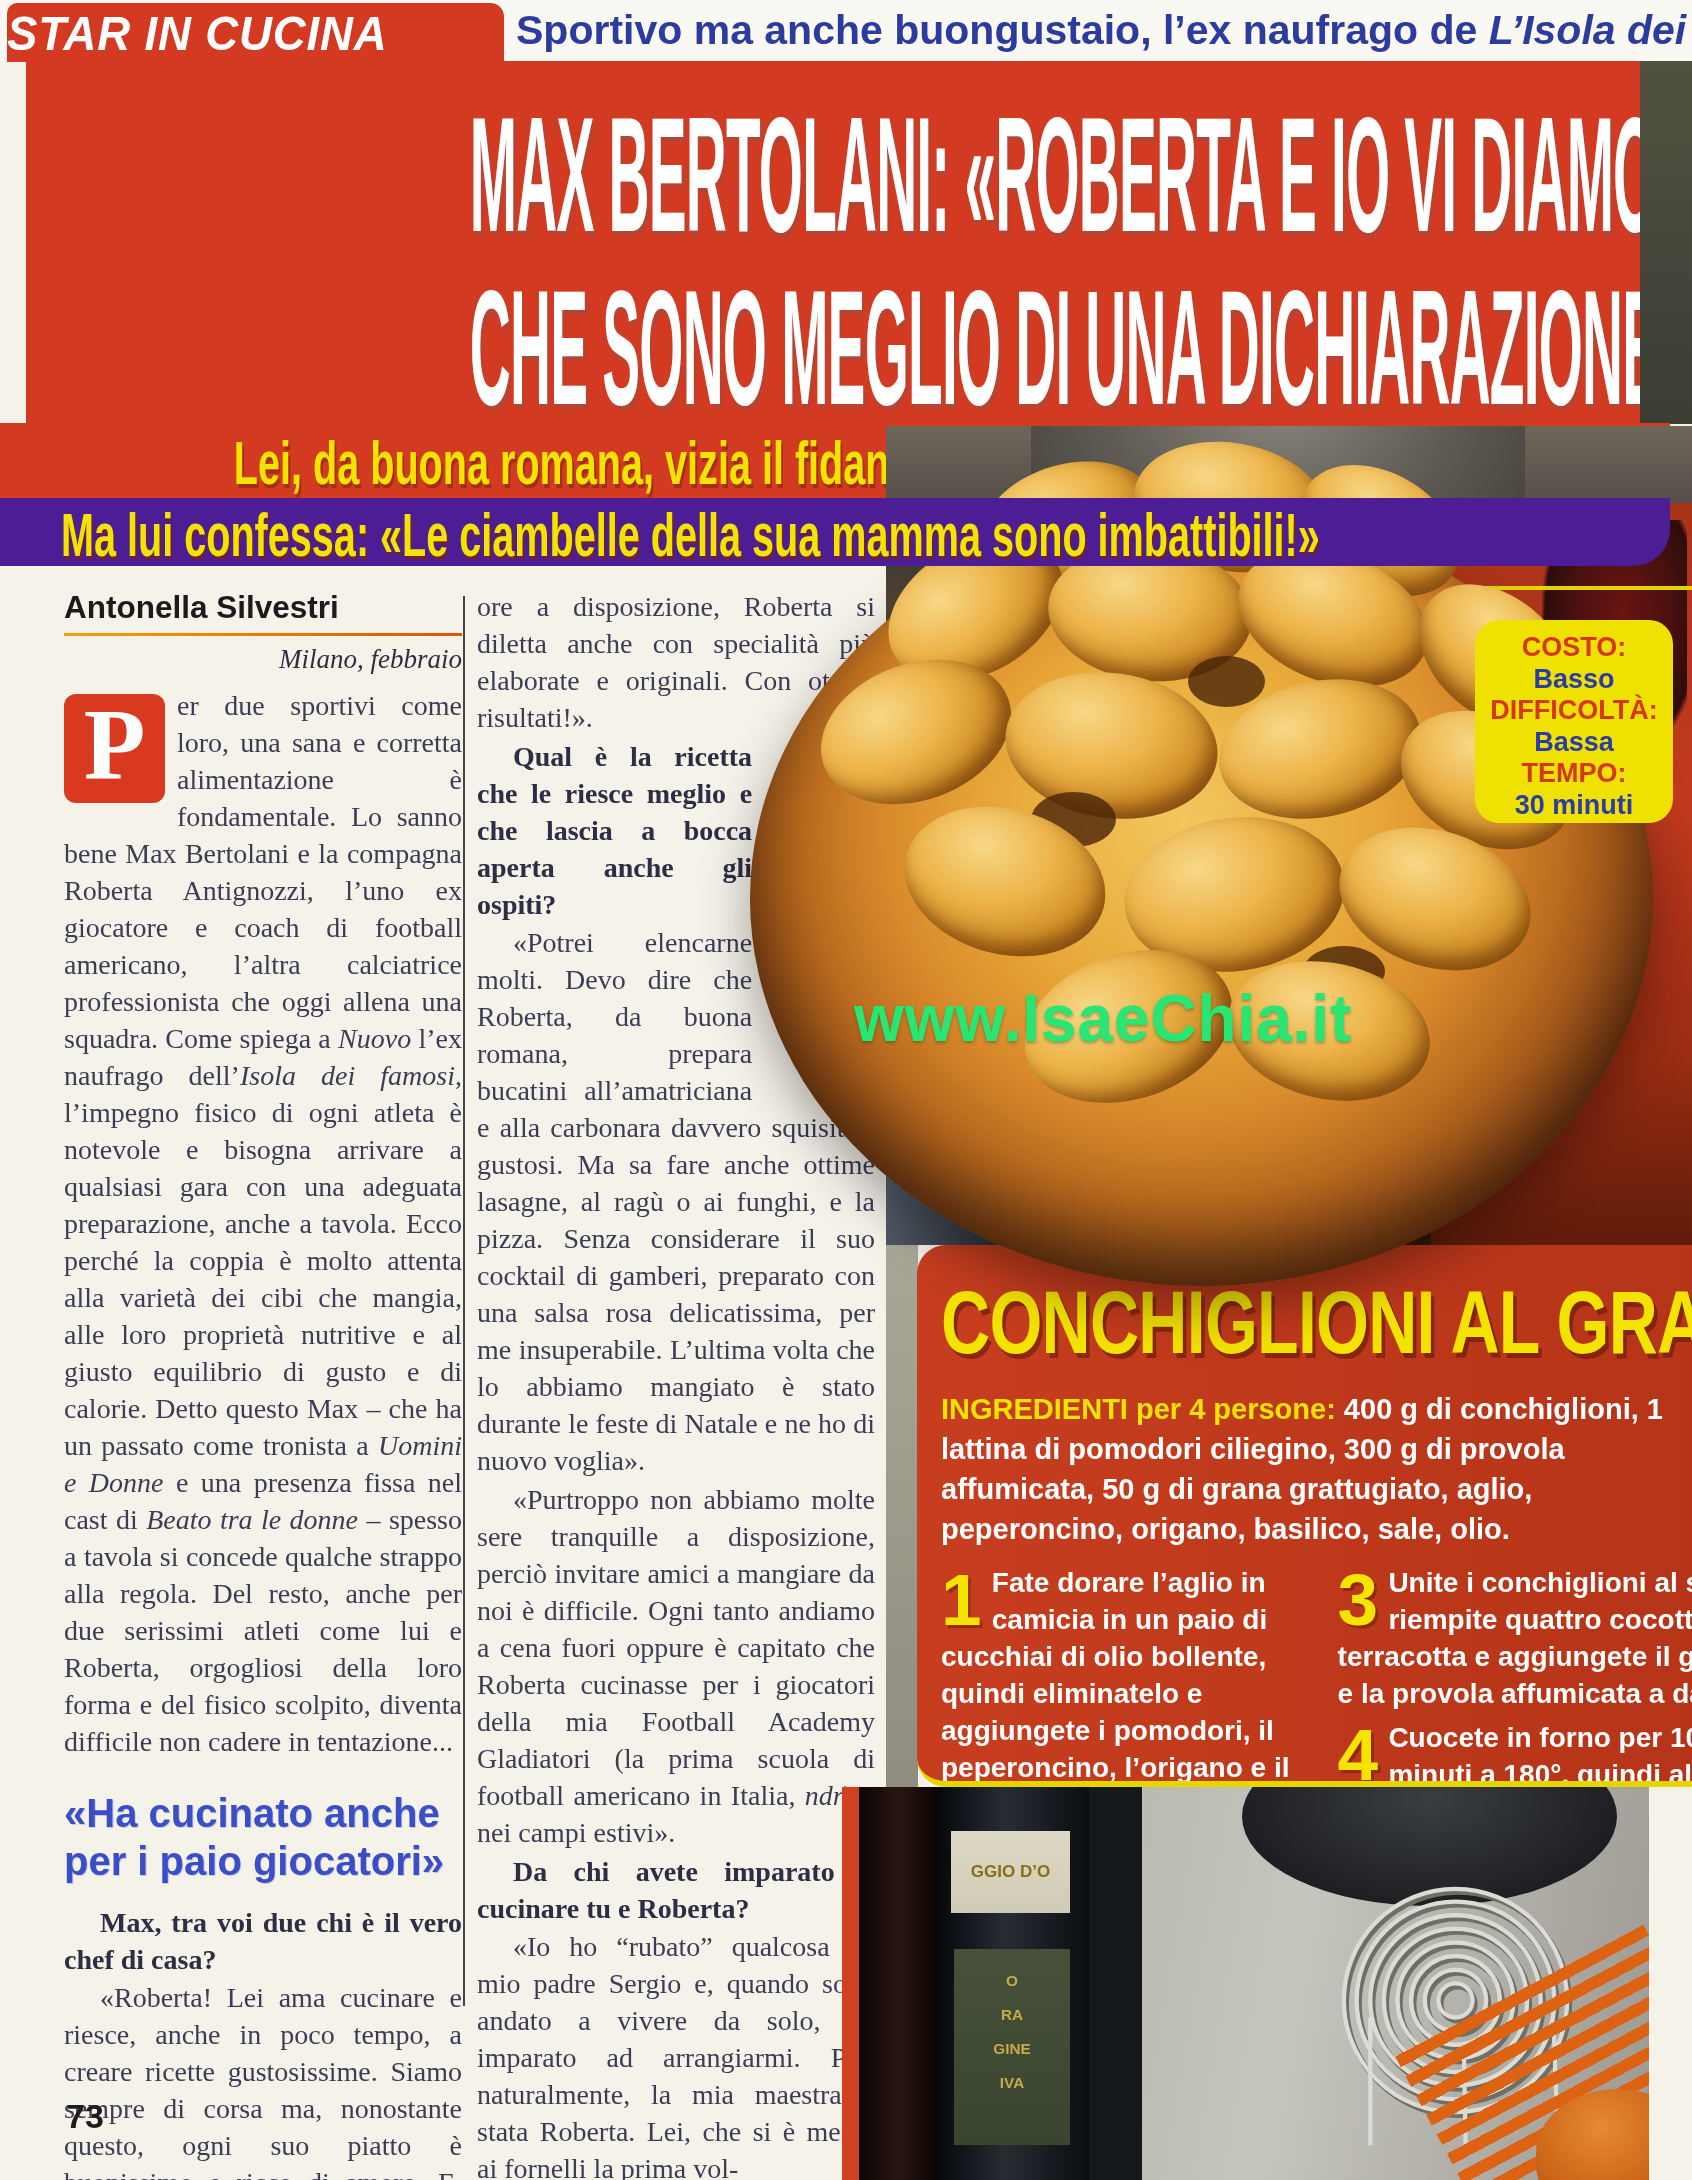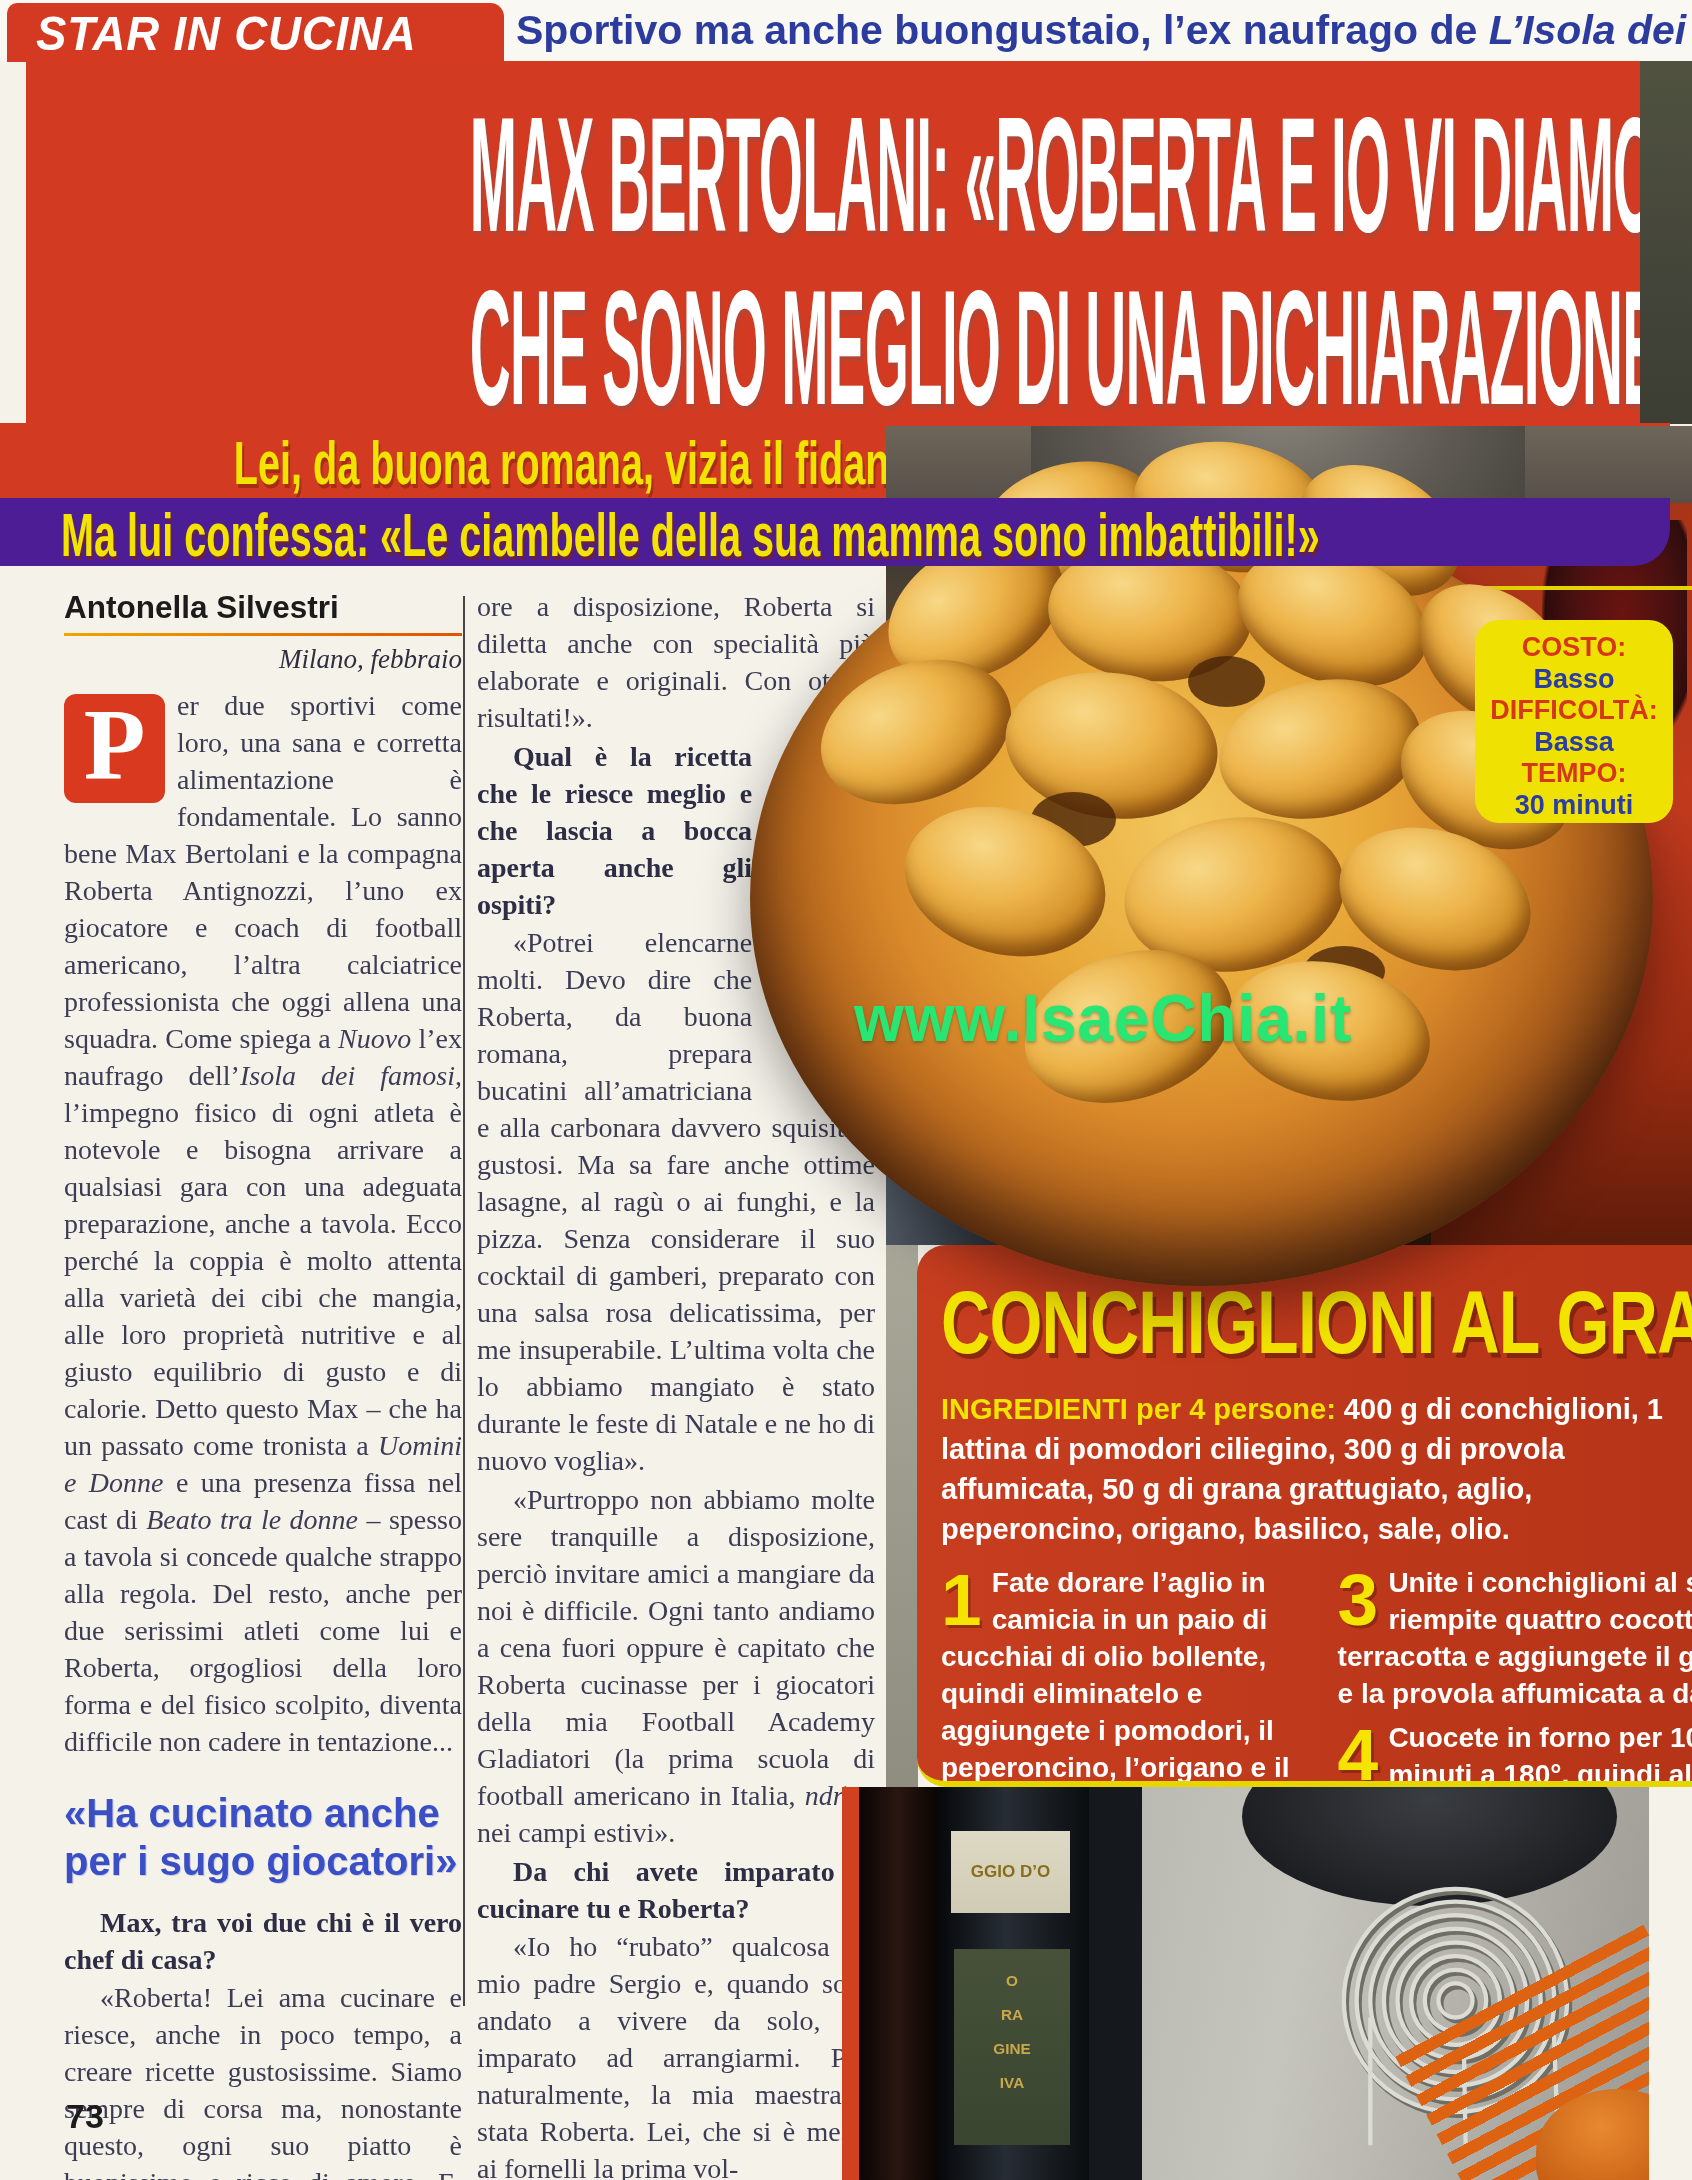--- a/index.html
+++ b/index.html
@@ -1,21 +1,21 @@
 <!DOCTYPE html>
 <html lang="it" style="font-size:13.6px"><head>
 <meta charset="utf-8">
 <style>
   html,body{margin:0;padding:0;background:#888;}
   .page{position:relative;width:1693px;height:2181px;background:#f5f2ea;overflow:hidden;
         font-family:"Liberation Serif",serif;}
   
   .topstrip{position:absolute;left:0;top:0;width:1693px;height:61px;background:#faf8f3;}
   .section-tab{position:absolute;left:6.8px;top:3.4px;width:497px;height:59px;background:#d43a22;
-        border-radius:10.2px 13.6px 0 0;display:flex;align-items:center;padding-left:29px;box-sizing:border-box;}
+        border-radius:10.2px 13.6px 0 0;display:flex;align-items:center;box-sizing:border-box;}
   .section-tab span{font-family:"Liberation Sans",sans-serif;font-style:italic;font-weight:900;
         font-size:49px;color:#ffffff;letter-spacing:0.9px;transform:scaleX(.93);transform-origin:left center;white-space:nowrap;}
   .kicker{position:absolute;left:516px;top:6.8px;white-space:nowrap;
         font-family:"Liberation Sans",sans-serif;font-weight:700;font-size:41px;color:#2b3c9e;}
   .kicker .it{font-style:italic;}
   .headline-box{position:absolute;left:25.6px;top:61px;width:1614px;height:362px;background:#d23b22;}
   .page-edge{position:absolute;left:1640px;top:61px;width:53px;height:363px;
         background:linear-gradient(180deg,#50523f,#44453a 60%,#3c3d33);}
   .hl{position:absolute;left:0;width:100%;text-align:center;white-space:nowrap;color:#fff;
         font-family:"Liberation Sans",sans-serif;font-weight:900;font-size:126px;letter-spacing:-1.7px;
@@ -255,21 +255,21 @@
 
   <div class="divider"></div>
 
   <div class="col col1">
     <div class="byline">Antonella Silvestri</div>
     <div class="byline-rule"></div>
     <div class="dateline">Milano, febbraio</div>
     <div class="para">
       <span class="dropcap">P</span><span><span>er due sportivi come loro, una sana e corretta alimentazione è fondamentale. Lo sanno bene Max Bertolani e la compagna Roberta Antignozzi, l’uno ex giocatore e coach di football americano, l’altra calciatrice professionista che oggi allena una squadra. Come spiega a </span><span style="font-style: italic;">Nuovo</span><span> l’ex naufrago dell’</span><span style="font-style: italic;">Isola dei famosi</span><span>, l’impegno fisico di ogni atleta è notevole e bisogna arrivare a qualsiasi gara con una adeguata preparazione, anche a tavola. Ecco perché la coppia è molto attenta alla varietà dei cibi che mangia, alle loro proprietà nutritive e al giusto equilibrio di gusto e di calorie. Detto questo Max – che ha un passato come tronista a </span><span style="font-style: italic;">Uomini e Donne</span><span> e una presenza fissa nel cast di </span><span style="font-style: italic;">Beato tra le donne</span><span> – spesso a tavola si concede qualche strappo alla regola. Del resto, anche per due serissimi atleti come lui e Roberta, orgogliosi della loro forma e del fisico scolpito, diventa difficile non cadere in tentazione...</span></span>
     </div>
-    <div class="pull-quote">«Ha cucinato anche per i sugo giocatori»</div>
+    <div class="pull-quote">«Ha cucinato anche per i paio giocatori»</div>
     <div class="para q indent">Max, tra voi due chi è il vero chef di casa?</div>
     <div class="para indent">«Roberta! Lei ama cucinare e riesce, anche in poco tempo, a creare ricette gustosissime. Siamo sempre di corsa ma, nonostante questo, ogni suo piatto è buonissimo e ricco di amore. E, quando ha un po’ più di</div>
   </div>
 
   <div class="col col2">
     <div class="para">ore a disposizione, Roberta si diletta anche con specialità più elaborate e originali. Con ottimi risultati!».</div>
     <div class="bowl-spacer"></div>
     <div class="para q indent">Qual è la ricetta che le riesce meglio e che lascia a bocca aperta anche gli ospiti?</div>
     <div class="para indent">«Potrei elencarne molti. Devo dire che Roberta, da buona romana, prepara bucatini all’amatriciana e alla carbonara davvero squisiti e gustosi. Ma sa fare anche ottime lasagne, al ragù o ai funghi, e la pizza. Senza considerare il suo cocktail di gamberi, preparato con una salsa rosa delicatissima, per me insuperabile. L’ultima volta che lo abbiamo mangiato è stato durante le feste di Natale e ne ho di nuovo voglia».</div>
     <div class="para indent"><span>«Purtroppo non abbiamo molte sere tranquille a disposizione, perciò invitare amici a mangiare da noi è difficile. Ogni tanto andiamo a cena fuori oppure è capitato che Roberta cucinasse per i giocatori della mia Football Academy Gladiatori (la prima scuola di football americano in Italia, </span><span style="font-style: italic;">ndr</span><span>) e nei campi estivi».</span></div>

